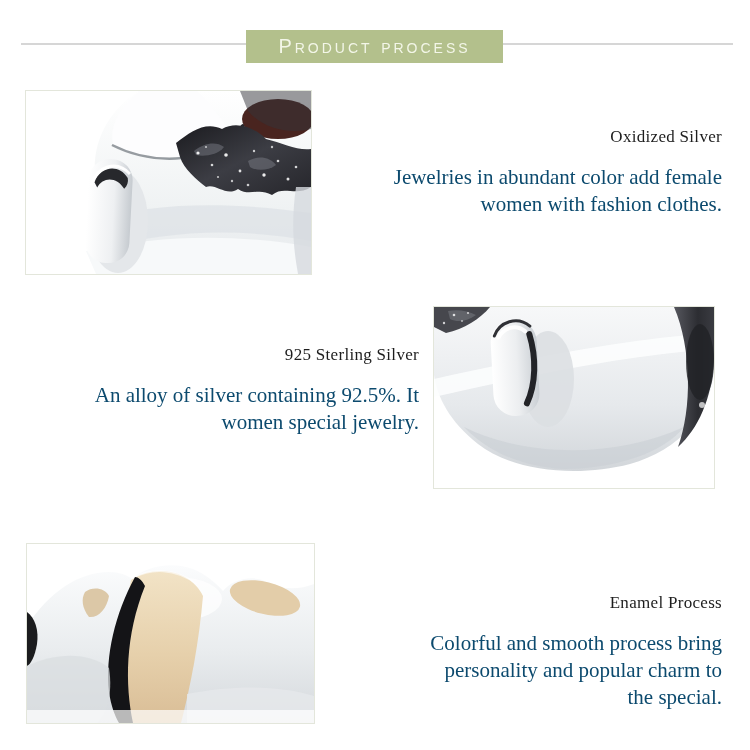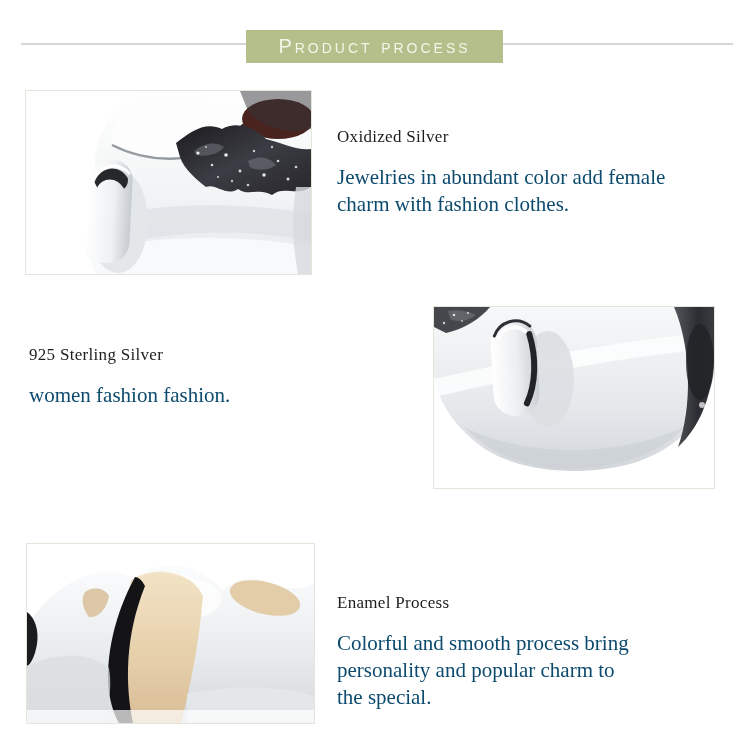--- a/index.html
+++ b/index.html
@@ -4,20 +4,21 @@
 <style>
   * { margin: 0; padding: 0; box-sizing: border-box; }
   html, body { background: #ffffff; }
   .page {
     position: relative;
     width: 735px;
     height: 750px;
     background: #ffffff;
     font-family: "Liberation Serif", serif;
     overflow: hidden;
+    text-align: right;
   }
   
   .divider {
     position: absolute;
     left: 21px;
     width: 712px;
     top: 43px;
     height: 2px;
     background: #d6d6d6;
   }
@@ -135,28 +136,29 @@
         <rect x="61" y="68" width="44" height="104" rx="21" fill="url(#g1clasp)"></rect>
         <path d="M67,92 C72,76 90,72 100,86 C101,90 100,94 97,97 C89,85 75,86 70,97 Z" fill="#27282c"></path>
         <path d="M64,95 C68,76 88,68 102,82" fill="none" stroke="#ffffff" stroke-width="3" opacity="0.95"></path>
       </g>
     </svg>
   </figure>
   <div class="textblock" id="text-oxidized">
     <h2>Oxidized Silver</h2>
     <div class="body-copy">
       <div class="body-line">Jewelries in abundant color add female</div>
-      <div class="body-line">charm with fashion clothes.</div>
+      <div class="body-line">women with fashion clothes.</div>
     </div>
   </div>
 
   <div class="textblock" id="text-sterling">
     <h2>925 Sterling Silver</h2>
     <div class="body-copy">
-      <div class="body-line">women fashion fashion.</div>
+      <div class="body-line">An alloy of silver containing 92.5%. It</div>
+      <div class="body-line">women special jewelry.</div>
     </div>
   </div>
   <figure class="photo" id="fig-sterling">
     <svg viewBox="0 0 280 181" width="280" height="181">
       <defs>
         <linearGradient id="g2body" x1="0" y1="0" x2="0" y2="1">
           <stop offset="0" stop-color="#f7f8f9"></stop>
             <stop offset="0.6" stop-color="#e6e9ec"></stop>
             <stop offset="1" stop-color="#d2d6da"></stop>
         </linearGradient>

